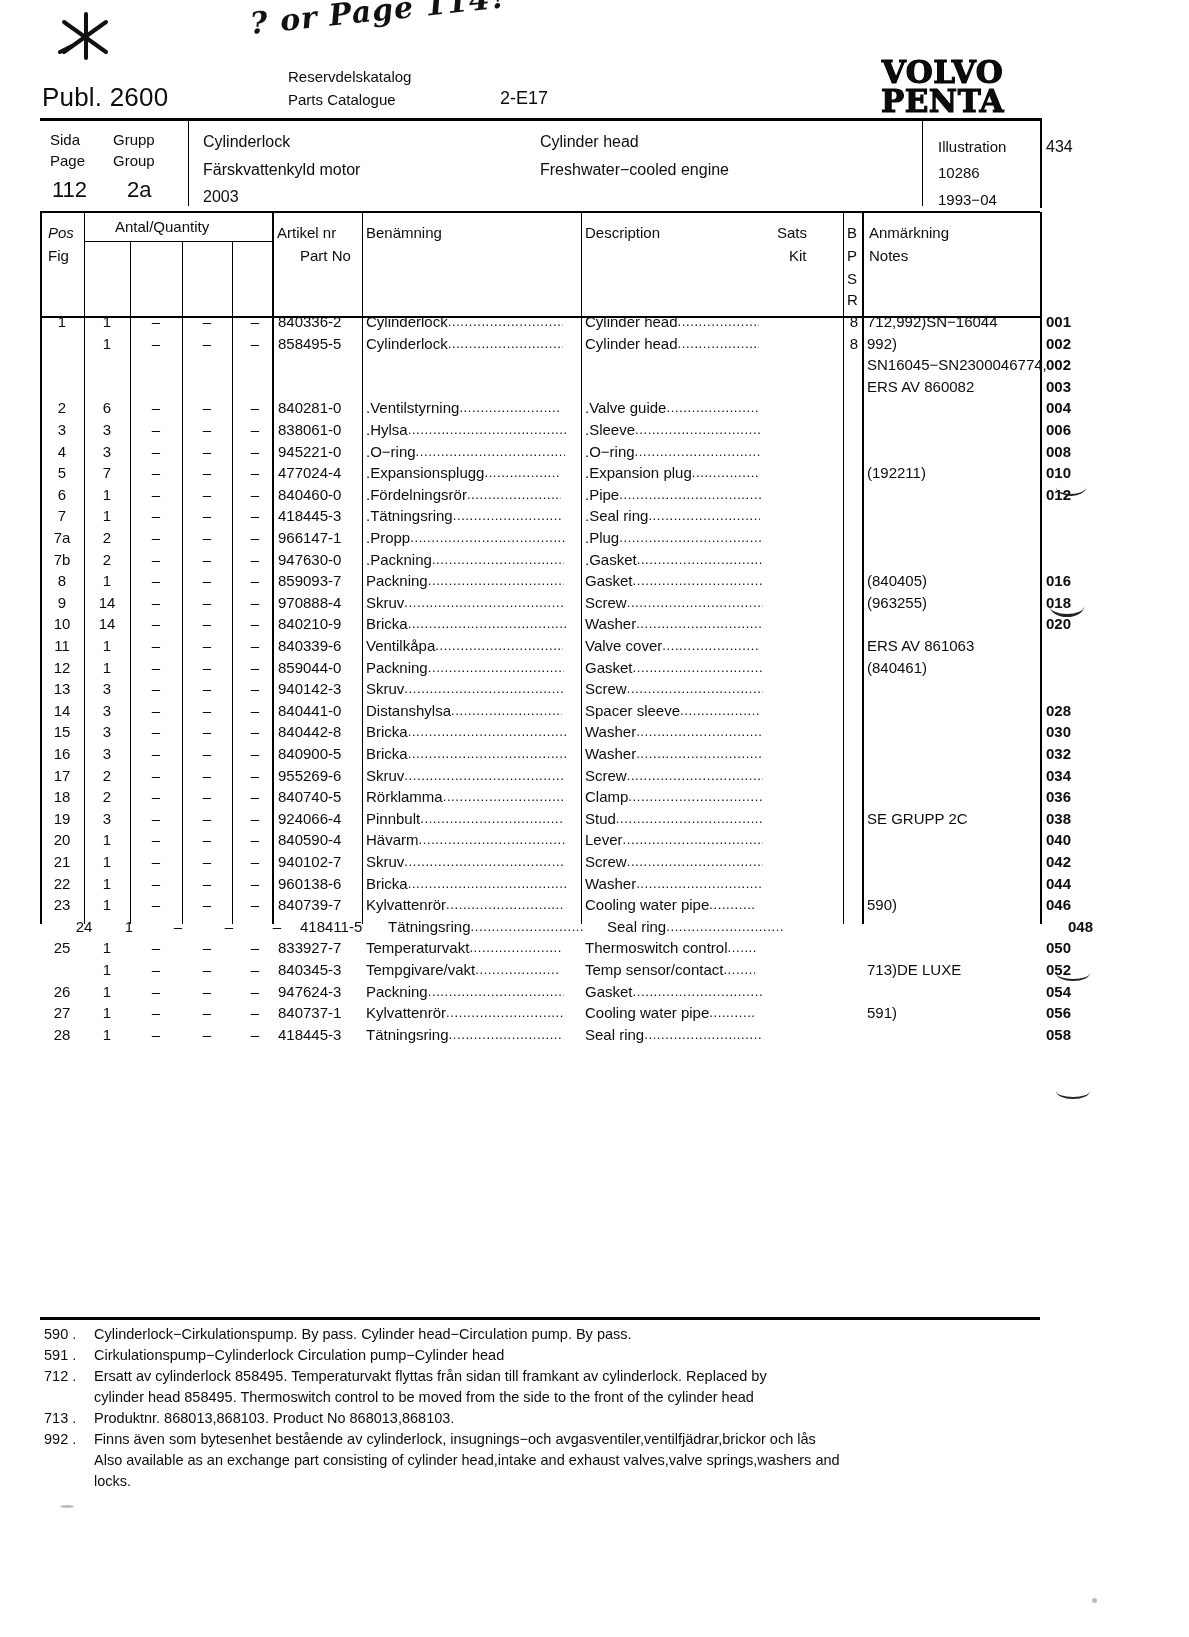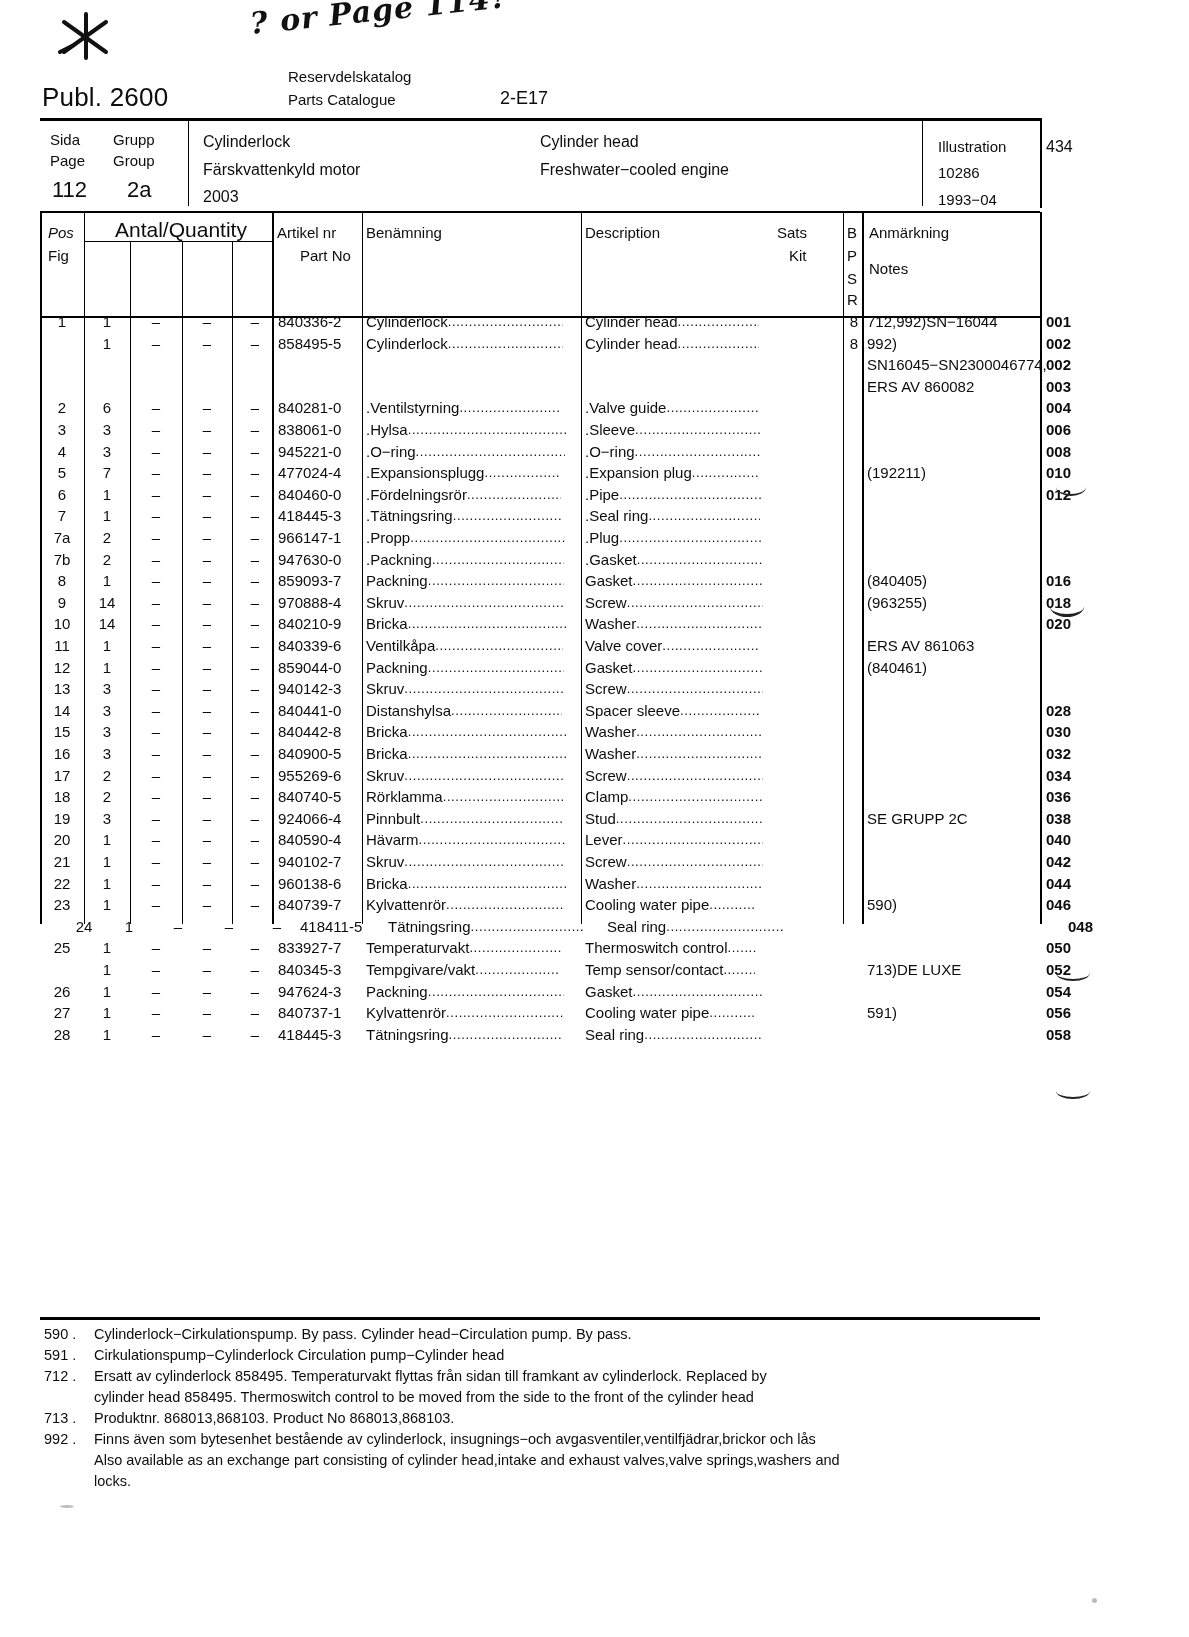--- a/index.html
+++ b/index.html
@@ -55,34 +55,34 @@
   .h-illus-num{position:absolute;left:938px;top:164px;font-size:15px;}
   .h-illus-date{position:absolute;left:938px;top:191px;font-size:15px;}
   .h-fignum{position:absolute;left:1046px;top:138px;font-size:16px;}
 
   
   .colhdr{position:absolute;left:40px;top:212px;width:1000px;height:104px;
           border-bottom:2.5px solid #000;}
   .ch-vr{position:absolute;border-left:1.4px solid #000;}
   .ch-pos{position:absolute;left:48px;top:224px;font-size:15px;font-style:italic;}
   .ch-fig{position:absolute;left:48px;top:247px;font-size:15px;}
-  .ch-antal{position:absolute;left:115px;top:218px;font-size:21px;}
+  .ch-antal{position:absolute;left:115px;top:218px;font-size:15px;}
   .antal-rule{position:absolute;left:84px;top:241px;width:188px;height:0;border-top:1.4px solid #000;}
   .ch-artikel{position:absolute;left:277px;top:224px;font-size:15px;}
   .ch-partno{position:absolute;left:277px;top:247px;font-size:15px;margin-left:23px;}
   .ch-benamning{position:absolute;left:366px;top:224px;font-size:15px;}
   .ch-description{position:absolute;left:585px;top:224px;font-size:15px;}
   .ch-sats{position:absolute;left:777px;top:224px;font-size:15px;}
   .ch-kit{position:absolute;left:789px;top:247px;font-size:15px;}
   .ch-b{position:absolute;left:847px;top:224px;font-size:15px;}
   .ch-p{position:absolute;left:847px;top:247px;font-size:15px;}
   .ch-s{position:absolute;left:847px;top:270px;font-size:15px;}
   .ch-r{position:absolute;left:847px;top:291px;font-size:15px;}
   .ch-anm{position:absolute;left:869px;top:224px;font-size:15px;}
-  .ch-notes{position:absolute;left:869px;top:260px;font-size:15px;}
+  .ch-notes{position:absolute;left:869px;top:247px;font-size:15px;}
 
   
   .vr{position:absolute;border-left:1.4px solid #000;}
   .vr-heavy{position:absolute;border-left:2.2px solid #000;}
 
   
   #rows{position:absolute;left:0;top:0;width:1189px;}
   .row{position:absolute;left:0;width:1189px;height:22px;}
   .c{position:absolute;font-size:15px;white-space:nowrap;line-height:22px;}
   .c-pos{left:40px;width:44px;text-align:center;}
@@ -126,20 +126,24 @@
       </g>
     </svg>
     <div class="hw-text">? or Page 114?</div>
   </div>
 
   <div class="publ">Publ. 2600</div>
   <div class="cat-sv">Reservdelskatalog</div>
   <div class="cat-en">Parts Catalogue</div>
   <div class="cat-code">2-E17</div>
 
+  <div class="logo">
+    <div>VOLVO</div>
+    <div>PENTA</div>
+  </div>
 
   <div class="hdrbox"></div>
   <div class="hdr-vr1"></div>
   <div class="hdr-vr2"></div>
   <div class="hdr-vr3"></div>
 
   <div class="h-sida">Sida</div>
   <div class="h-page">Page</div>
   <div class="h-grupp">Grupp</div>
   <div class="h-group">Group</div>

